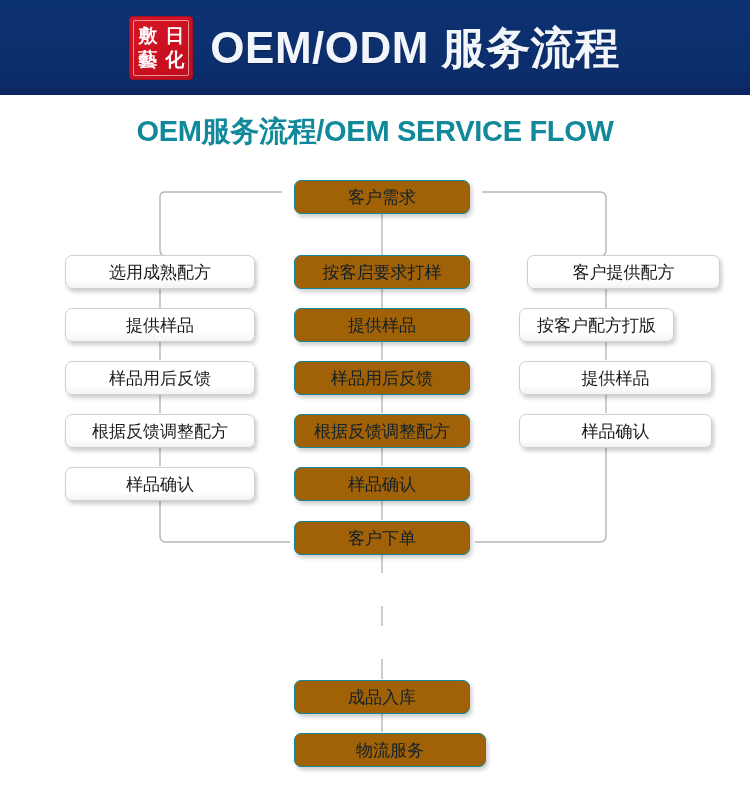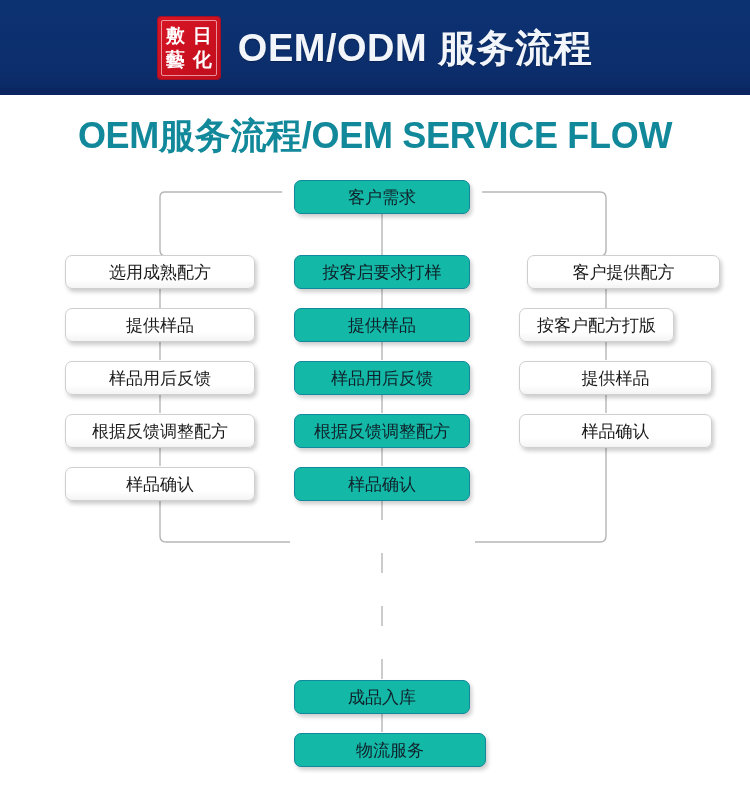--- a/index.html
+++ b/index.html
@@ -82,36 +82,36 @@
     font-size: 19px;
     font-weight: bold;
     line-height: 1;
     letter-spacing: 0;
     z-index: 1;
   }
   .seal-col span { display: block; }
 
   .header-title {
     color: #f2f5fa;
-    font-size: 38px;
+    font-size: 44px;
     font-weight: bold;
     letter-spacing: 0.5px;
     white-space: nowrap;
     line-height: 1;
     text-shadow: 0 1px 1px rgba(0,0,0,0.25);
   }
 
   
   .subtitle {
     position: absolute;
     left: 0; top: 112px;
     width: 750px;
     text-align: center;
     color: #11899b;
-    font-size: 36px;
+    font-size: 29px;
     font-weight: bold;
     letter-spacing: -0.3px;
     white-space: nowrap;
   }
 
   
   .flow {
     position: absolute;
     left: 0; top: 160px;
     width: 750px;
@@ -135,21 +135,21 @@
     justify-content: center;
     border-radius: 7px;
     height: 34px;
     font-size: 17px;
     line-height: 1;
     white-space: nowrap;
     box-shadow: 2px 3px 4px rgba(0,0,0,0.20);
   }
 
   .node.teal {
-    background: #14b8a6;
+    background: #a16207;
     color: #10202a;
     border: 1px solid #10899c;
   }
 
   .node.white {
     background: #ffffff;
     color: #1a1a1a;
     border: 1px solid #cfcfcf;
     background: linear-gradient(180deg, #ffffff 0%, #ffffff 72%, #f4f4f4 100%);
   }
@@ -257,20 +257,23 @@
     <div class="node white" style="left:519px; top:148px; width:155px;">
       <span>按客户配方打版</span>
     </div>
     <div class="node white" style="left:519px; top:201px; width:193px;">
       <span>提供样品</span>
     </div>
     <div class="node white" style="left:519px; top:254px; width:193px;">
       <span>样品确认</span>
     </div>
 
+    <div class="node teal" style="left:294px; top:361px; width:176px;">
+      <span>客户下单</span>
+    </div>
     <div class="node teal" style="left:294px; top:520px; width:176px;">
       <span>成品入库</span>
     </div>
     <div class="node teal" style="left:294px; top:573px; width:192px;">
       <span>物流服务</span>
     </div>
 
   </div>
 </div>
 

